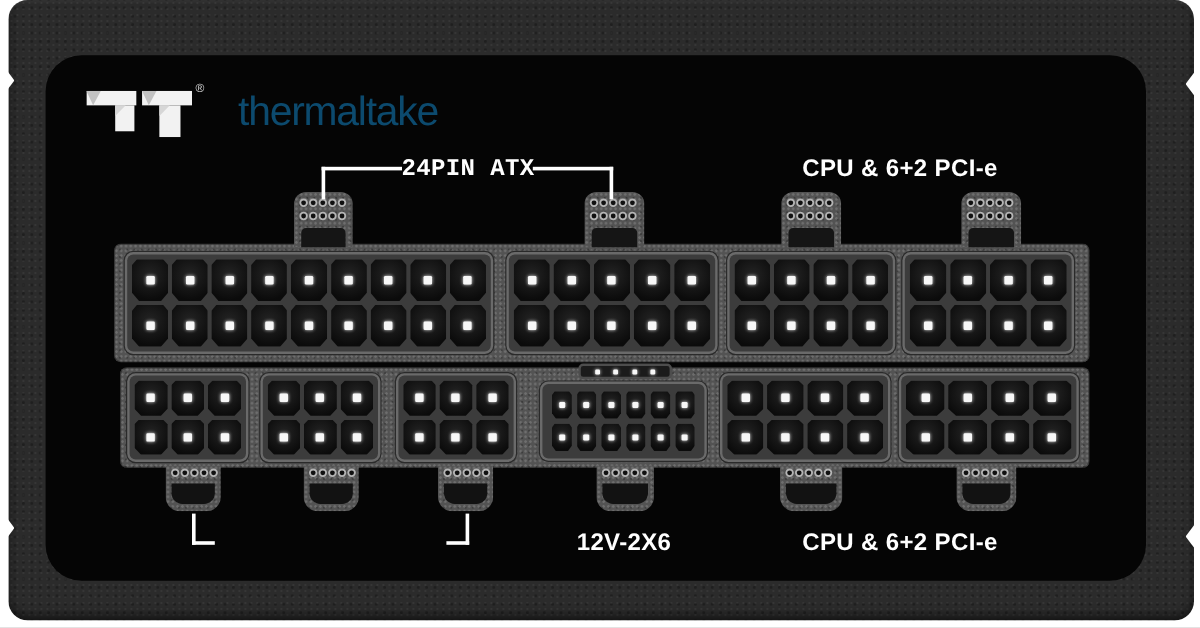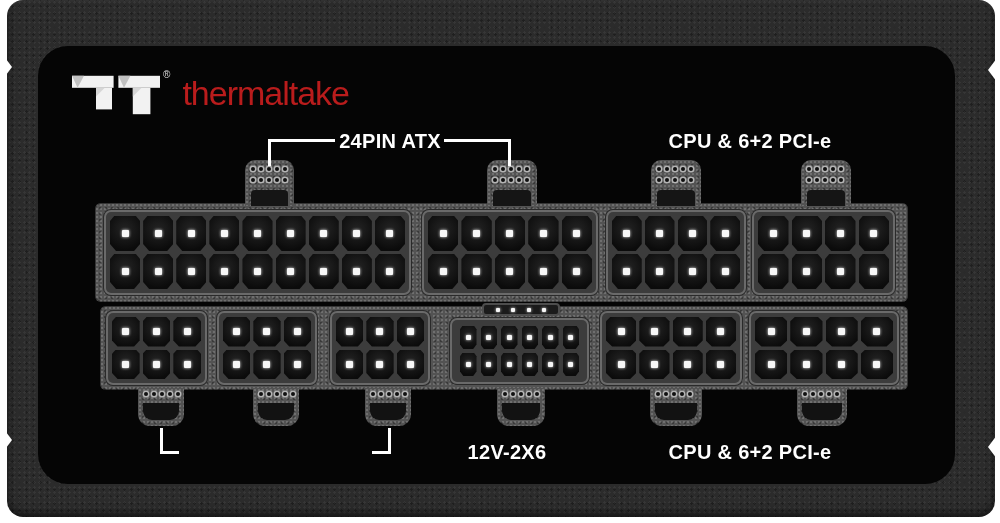--- a/index.html
+++ b/index.html
@@ -15,22 +15,22 @@
           radial-gradient(rgba(0,0,0,.28) 1px, transparent 1.3px);
         background-size:5px 5px,7px 7px;background-position:0 0,2px 3px;
         box-shadow:inset 0 2px 2px rgba(255,255,255,.05), inset 0 -4px 8px rgba(0,0,0,.55);}
   .panel{left:38px;top:46px;width:917px;height:438px;border-radius:30px;background:#050505;}
   .notch{width:9px;height:24px;background:#fff;}
   .notch.l{clip-path:polygon(0 0,100% 50%,0 100%);}
   .notch.r{clip-path:polygon(100% 0,0 50%,100% 100%);}
 
   
   .logo{left:72px;top:70px;display:flex;align-items:flex-start;}
-  .wordmark{color:#b91c1c;font-size:34px;font-weight:300;letter-spacing:-1px;
-            line-height:1;margin:6px 0 0 12px;}
+  .wordmark{color:#0c4a6e;font-size:34px;font-weight:300;letter-spacing:-1px;
+            line-height:1;margin:6px 0 0 28px;}
   .reg{color:#dcdcdc;font-size:10px;margin:0 0 0 3px;line-height:1;}
 
   
   .speckle{background-color:#535353;
         background-image:
           radial-gradient(rgba(255,255,255,.16) 1px, transparent 1.2px),
           radial-gradient(rgba(0,0,0,.30) 1px, transparent 1.2px);
         background-size:4px 4px,6px 6px;background-position:0 0,2px 2px;}
   .rail{border-radius:6px;box-shadow:inset 0 0 0 1px rgba(0,0,0,.35);}
   .tab-top{border-radius:10px 10px 0 0;}
@@ -518,17 +518,17 @@
           <div class="pin"></div>
         </div>
       </div>
     </div>
 
   <div class="abs brk" style="left:268px;top:139px;width:64px;height:24px;border-left-width:3px;border-top-width:3px;"></div>
   <div class="abs brk" style="left:444px;top:139px;width:64px;height:24px;border-right-width:3px;border-top-width:3px;"></div>
   <div class="abs brk" style="left:160px;top:428px;width:16px;height:23px;border-left-width:3px;border-bottom-width:3px;"></div>
   <div class="abs brk" style="left:372px;top:428px;width:16px;height:23px;border-right-width:3px;border-bottom-width:3px;"></div>
 
-  <div class="abs lbl" style="left:310px;top:130px;width:160px;">24PIN ATX</div>
+  <div class="abs lbl" style="left:310px;top:130px;width:160px;font-family:Liberation Mono, monospace;">24PIN ATX</div>
   <div class="abs lbl" style="left:640px;top:130px;width:220px;">CPU &amp; 6+2 PCI-e</div>
-  <div class="abs lbl" style="left:442px;top:441px;width:130px;">12V-2X6</div>
+  <div class="abs lbl" style="left:455px;top:441px;width:130px;">12V-2X6</div>
   <div class="abs lbl" style="left:640px;top:441px;width:220px;">CPU &amp; 6+2 PCI-e</div>
 </div>
 
 </body></html>

